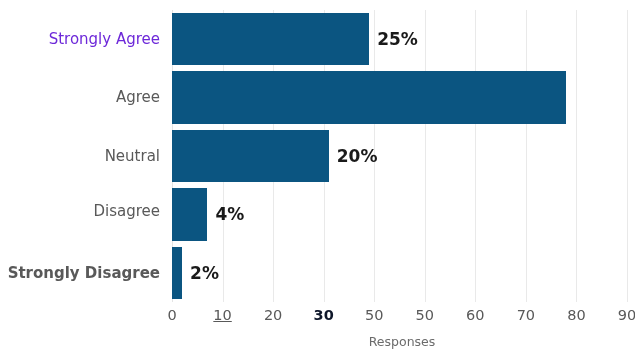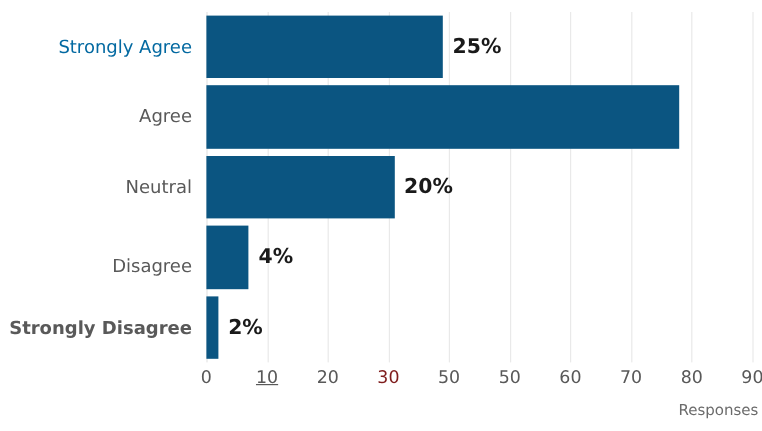--- a/index.html
+++ b/index.html
@@ -123,36 +123,36 @@
     font-size: 14.5px;
     color: #595959;
     white-space: nowrap;
   }
 
   .x-axis-title {
     position: absolute;
     left: 172px;
     top: 334px;
     width: 460px;
-    text-align: right;
+    text-align: center;
     font-size: 12.5px;
     color: #6b6b6b;
     white-space: nowrap;
   }
 </style>
 </head>
 <body>
 
 <div id="chart-root">
 
   <div class="cat-labels">
-      <div class="cat-label" style="top: 0px; height: 58.4px; line-height: 58.4px; color: #0369a1;">Strongly Agree</div>
+      <div class="cat-label" style="top: 0px; height: 58.4px; line-height: 58.4px; color: #6d28d9;">Strongly Agree</div>
       <div class="cat-label" style="top: 58.4px; height: 58.4px; line-height: 58.4px; color: rgb(89, 89, 89);">Agree</div>
       <div class="cat-label" style="top: 116.8px; height: 58.4px; line-height: 58.4px; color: rgb(89, 89, 89); padding-left: 44px;">Neutral</div>
-      <div class="cat-label" style="top: 183px; height: 58.4px; line-height: 58.4px; color: rgb(89, 89, 89);">Disagree</div>
+      <div class="cat-label" style="top: 172px; height: 58.4px; line-height: 58.4px; color: rgb(89, 89, 89);">Disagree</div>
       <div class="cat-label" style="top: 233.6px; height: 58.4px; line-height: 58.4px; color: rgb(89, 89, 89); font-weight: bold;">Strongly Disagree</div>
     </div>
 
   <div class="plot-area">
     <div class="gridlines">
         <div class="gridline zero" style="left: 0px;"></div>
         <div class="gridline" style="left: 50.5556px;"></div>
         <div class="gridline" style="left: 101.111px;"></div>
         <div class="gridline" style="left: 151.667px;"></div>
         <div class="gridline" style="left: 202.222px;"></div>
@@ -182,21 +182,21 @@
           <div class="bar" title="Strongly Disagree" style="width: 10.1111px; background: rgb(11, 85, 129);"></div>
           <div class="bar-label outside" style="left: 18.1111px;">2%</div>
         </div>
       </div>
   </div>
 
   <div class="x-ticklabels">
       <div class="x-ticklabel" style="left: 0px; color: rgb(89, 89, 89);">0</div>
       <div class="x-ticklabel" style="left: 50.5556px; color: rgb(89, 89, 89); text-decoration: underline;">10</div>
       <div class="x-ticklabel" style="left: 101.111px; color: rgb(89, 89, 89);">20</div>
-      <div class="x-ticklabel" style="left: 151.667px; color: #7f1d1d;">30</div>
+      <div class="x-ticklabel" style="left: 151.667px; color: #0f172a; font-weight: bold;">30</div>
       <div class="x-ticklabel" style="left: 202.222px; color: rgb(89, 89, 89);">50</div>
       <div class="x-ticklabel" style="left: 252.778px; color: rgb(89, 89, 89);">50</div>
       <div class="x-ticklabel" style="left: 303.333px; color: rgb(89, 89, 89);">60</div>
       <div class="x-ticklabel" style="left: 353.889px; color: rgb(89, 89, 89);">70</div>
       <div class="x-ticklabel" style="left: 404.444px; color: rgb(89, 89, 89);">80</div>
       <div class="x-ticklabel" style="left: 455px; color: rgb(89, 89, 89);">90</div>
     </div>
 
   <div class="x-axis-title">Responses</div>
 

